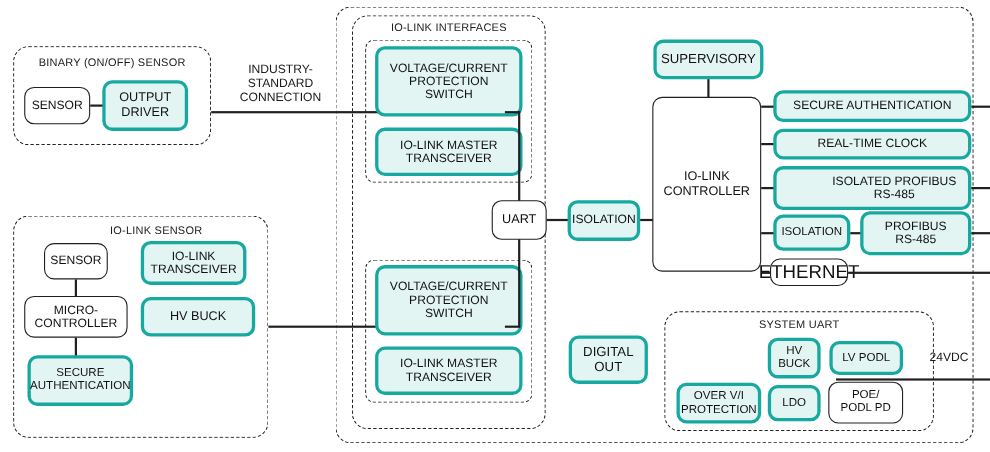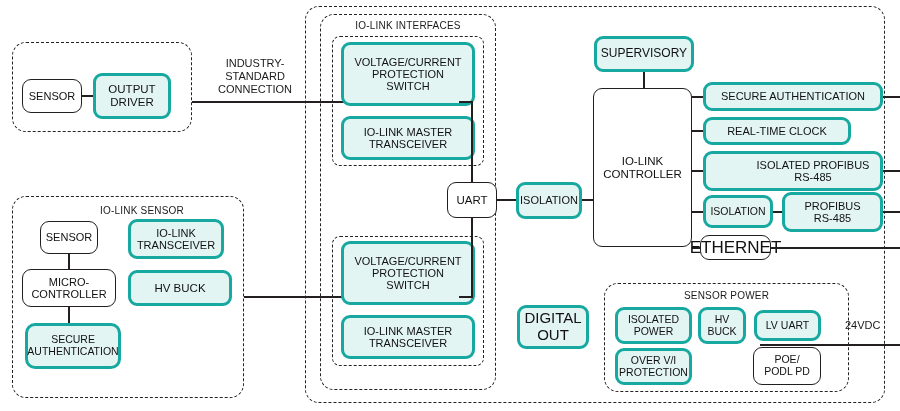--- a/index.html
+++ b/index.html
@@ -37,40 +37,41 @@
        font-size:11px;line-height:1.2;white-space:pre-line;}
 </style>
 </head>
 <body>
 
 <div id="canvas">
 
   <div class="group" style="left:305px;top:6px;width:580px;height:397px;"></div>
 
   <div class="group" style="left:12px;top:42px;width:180px;height:90px;"></div>
+  <div class="group-title" style="left:12px;top:52px;width:180px;">BINARY (ON/OFF) SENSOR</div>
 
   <div class="blk blk-white" style="left:22px;top:79px;width:60px;height:34px;font-size:11px;white-space:pre-line;">SENSOR</div>
   <div class="ln lnh" style="left:82px;top:95px;width:12px;"></div>
   <div class="blk blk-teal" style="left:93px;top:73px;width:78px;height:46px;font-size:11.5px;white-space:pre-line;">OUTPUT
 DRIVER</div>
 
   <div class="ln lnh" style="left:192px;top:101px;width:160px;"></div>
 
   <div class="lbl" style="left:196px;top:57px;width:118px;">INDUSTRY-STANDARD
 CONNECTION</div>
 
   <div class="group" style="left:12px;top:196px;width:232px;height:202px;"></div>
   <div class="group-title" style="left:12px;top:205px;width:232px;padding-left:28px;">IO-LINK SENSOR</div>
 
   <div class="blk blk-white" style="left:40px;top:221px;width:58px;height:33px;font-size:11px;">SENSOR</div>
   <div class="ln lnv" style="left:68px;top:254px;width:1.7px;height:16px;"></div>
   <div class="blk blk-white" style="left:22px;top:269px;width:94px;height:38px;font-size:11px;white-space:pre-line;">MICRO-
 CONTROLLER</div>
   <div class="ln lnv" style="left:68px;top:307px;width:1.7px;height:17px;"></div>
-  <div class="blk blk-teal" style="left:25px;top:323px;width:96px;height:46px;font-size:10.5px;white-space:pre-line;border-radius:10px;">SECURE
+  <div class="blk blk-teal" style="left:25px;top:323px;width:96px;height:46px;font-size:10.5px;white-space:pre-line;">SECURE
 AUTHENTICATION</div>
 
   <div class="blk blk-teal" style="left:128px;top:219px;width:96px;height:40px;font-size:11px;white-space:pre-line;">IO-LINK
 TRANSCEIVER</div>
   <div class="blk blk-teal" style="left:128px;top:270px;width:104px;height:36px;font-size:11.5px;">HV BUCK</div>
 
   <div class="ln lnh" style="left:244px;top:296px;width:108px;"></div>
 
   <div class="group" style="left:320px;top:14px;width:176px;height:376px;"></div>
   <div class="group-title" style="left:320px;top:20px;width:176px;">IO-LINK INTERFACES</div>
@@ -102,51 +103,50 @@
 CONTROLLER</div>
 
   <div class="blk blk-teal" style="left:594px;top:36px;width:100px;height:36px;font-size:12px;">SUPERVISORY</div>
   <div class="ln lnv" style="left:643px;top:72px;width:1.7px;height:17px;"></div>
 
   <div class="ln lnh" style="left:692px;top:96px;width:12px;"></div>
   <div class="blk blk-teal" style="left:703px;top:82px;width:180px;height:29px;font-size:11px;">SECURE AUTHENTICATION</div>
   <div class="ln lnh" style="left:883px;top:96px;width:17px;"></div>
 
   <div class="ln lnh" style="left:692px;top:130px;width:12px;"></div>
-  <div class="blk blk-teal" style="left:703px;top:117px;width:148px;height:28px;font-size:11px;">REAL-TIME CLOCK</div>
+  <div class="blk blk-teal" style="left:703px;top:117px;width:180px;height:28px;font-size:11px;">REAL-TIME CLOCK</div>
 
   <div class="ln lnh" style="left:692px;top:170px;width:12px;"></div>
   <div class="blk blk-teal" style="left:703px;top:151px;width:180px;height:40px;font-size:11px;white-space:pre-line;padding-left:43px;">ISOLATED PROFIBUS
 RS-485</div>
   <div class="ln lnh" style="left:883px;top:170px;width:17px;"></div>
 
   <div class="ln lnh" style="left:692px;top:211px;width:12px;"></div>
   <div class="blk blk-teal" style="left:703px;top:195px;width:70px;height:33px;font-size:10.5px;">ISOLATION</div>
   <div class="ln lnh" style="left:773px;top:211px;width:10px;"></div>
   <div class="blk blk-teal" style="left:782px;top:192px;width:101px;height:40px;font-size:11px;white-space:pre-line;">PROFIBUS
 RS-485</div>
   <div class="ln lnh" style="left:883px;top:211px;width:17px;"></div>
 
   <div class="ln lnh" style="left:692px;top:247px;width:9px;"></div>
   <div class="blk blk-white" style="left:700px;top:235px;width:71px;height:25px;font-size:17px;">ETHERNET</div>
   <div class="ln lnh" style="left:771px;top:247px;width:129px;"></div>
 
-  <div class="blk blk-teal" style="left:517px;top:305px;width:72px;height:44px;font-size:15px;white-space:pre-line;">DIGITAL
+  <div class="blk blk-teal" style="left:517px;top:305px;width:72px;height:44px;font-size:12px;white-space:pre-line;">DIGITAL
 OUT</div>
 
   <div class="group" style="left:604px;top:283px;width:245px;height:109px;"></div>
-  <div class="group-title" style="left:604px;top:290px;width:245px;">SENSOR POWER</div>
+  <div class="group-title" style="left:604px;top:290px;width:245px;">SYSTEM UART</div>
 
-  <div class="blk blk-teal" style="left:615px;top:307px;width:77px;height:37px;font-size:10.5px;white-space:pre-line;">ISOLATED
-POWER</div>
   <div class="blk blk-teal" style="left:698px;top:307px;width:48px;height:37px;font-size:10.5px;white-space:pre-line;">HV
 BUCK</div>
-  <div class="blk blk-teal" style="left:754px;top:310px;width:67px;height:31px;font-size:10.5px;">LV UART</div>
+  <div class="blk blk-teal" style="left:754px;top:310px;width:67px;height:31px;font-size:10.5px;">LV PODL</div>
 
   <div class="blk blk-teal" style="left:615px;top:348px;width:77px;height:37px;font-size:10.5px;white-space:pre-line;">OVER V/I
 PROTECTION</div>
+  <div class="blk blk-teal" style="left:698px;top:350px;width:48px;height:33px;font-size:10.5px;">LDO</div>
   <div class="blk blk-white" style="left:753px;top:347px;width:68px;height:38px;font-size:10.5px;white-space:pre-line;">POE/
 PODL PD</div>
 
   <div class="lbl" style="left:845px;top:319px;width:44px;text-align:left;">24VDC</div>
   <div class="ln lnh" style="left:760px;top:344px;width:140px;"></div>
 
 </div>
 
 </body></html>

